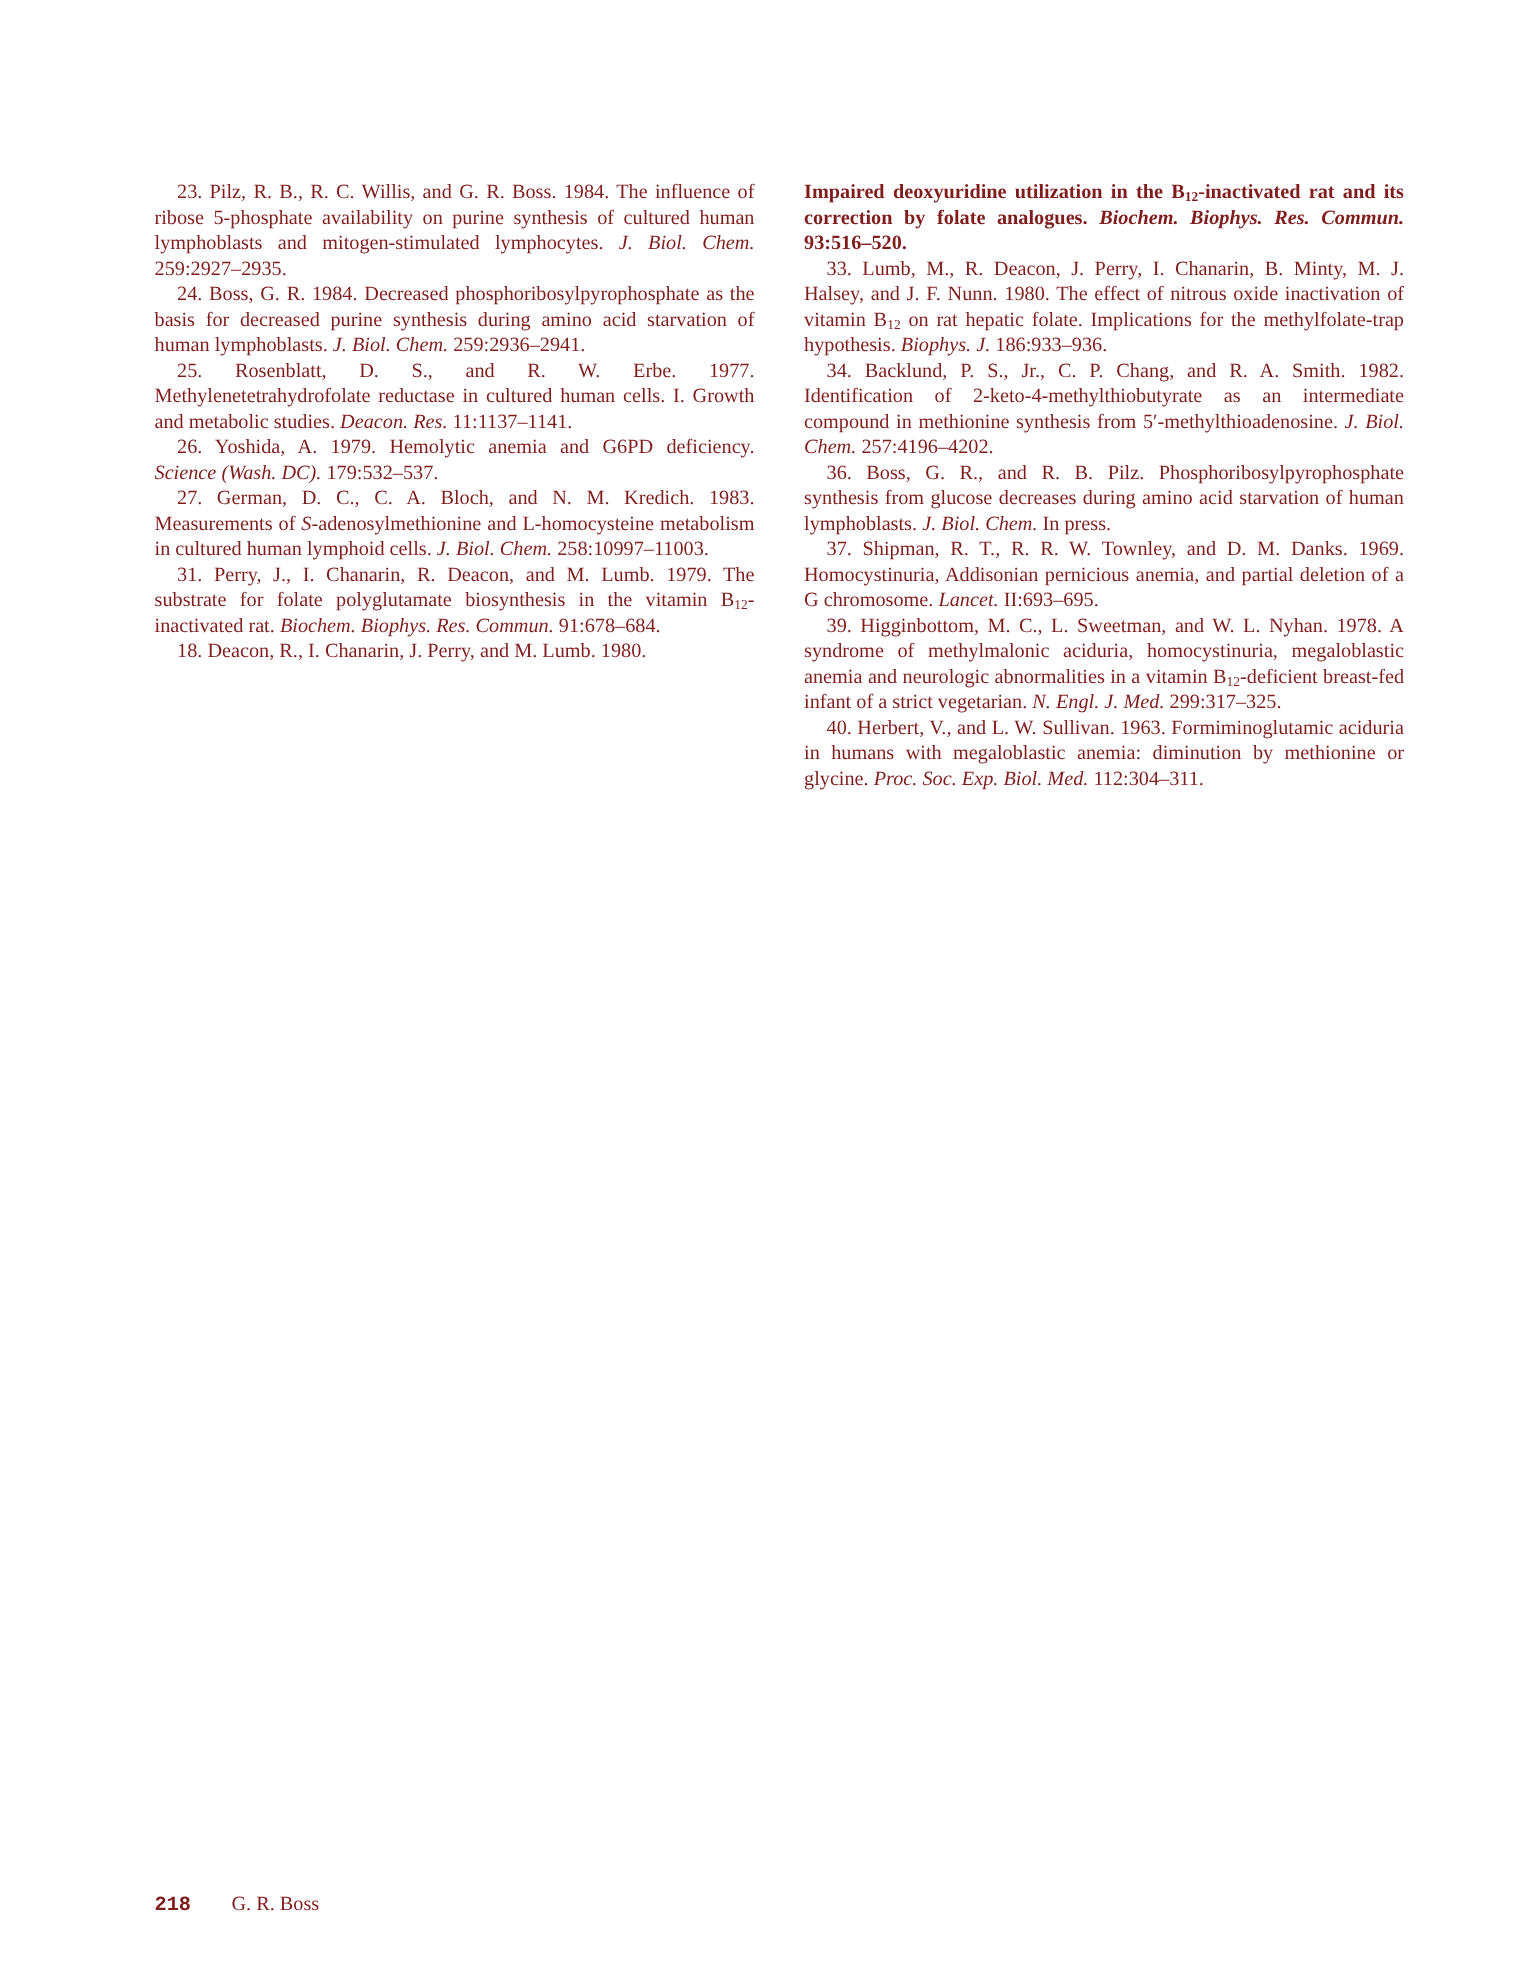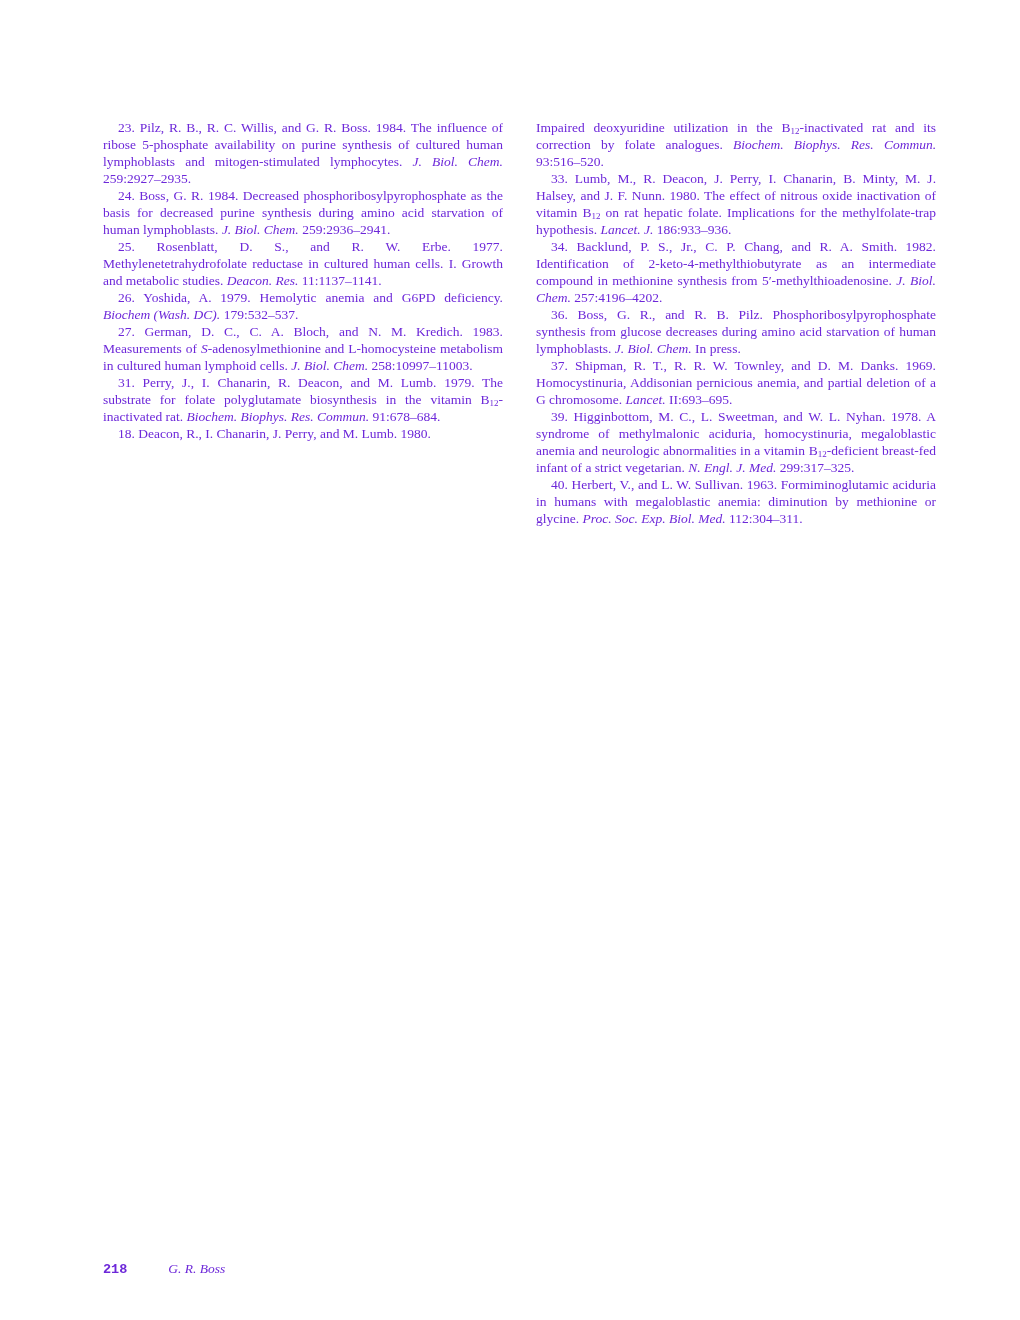--- a/index.html
+++ b/index.html
@@ -6,21 +6,21 @@
     margin: 0;
     padding: 0;
     background: #e8e8e8;
   }
   .page {
     position: relative;
     width: 1020px;
     height: 1320px;
     margin: 0 auto;
     background: #ffffff;
-    color: #6d28d9;
+    color: #7f1d1d;
     font-family: "Liberation Serif", "DejaVu Serif", serif;
     overflow: hidden;
   }
   .text-block {
     position: absolute;
     top: 119px;
     left: 103px;
     width: 833px;
     display: flex;
     gap: 33px;
@@ -30,20 +30,21 @@
     font-size: 13.5px;
     line-height: 17px;
     text-align: justify;
   }
   .ref {
     margin: 0;
     text-indent: 15px;
   }
   .ref.no-indent {
     text-indent: 0;
+    font-weight: bold;
   }
   .ref em {
     font-style: italic;
   }
   .ref sub {
     font-size: 9px;
     line-height: 0;
     vertical-align: -2px;
   }
   .page-footer {
@@ -51,42 +52,41 @@
     left: 103px;
     top: 1260px;
     font-size: 13.5px;
     line-height: 17px;
   }
   .folio {
     font-weight: 700;
     font-family: Liberation Mono, monospace;
   }
   .running-head {
-    font-style: italic;
-    margin-left: 41px;
+    margin-left: 27px;
   }
 </style>
 </head>
 <body>
 
 <div class="page">
 
   <main class="text-block">
     <div class="column" id="col-left">
         <p class="ref">23. Pilz, R. B., R. C. Willis, and G. R. Boss. 1984. The influence of ribose 5-phosphate availability on purine synthesis of cultured human lymphoblasts and mitogen-stimulated lymphocytes. <em>J. Biol. Chem.</em> 259:2927–2935.</p>
         <p class="ref">24. Boss, G. R. 1984. Decreased phosphoribosylpyrophosphate as the basis for decreased purine synthesis during amino acid starvation of human lymphoblasts. <em>J. Biol. Chem.</em> 259:2936–2941.</p>
         <p class="ref">25. Rosenblatt, D. S., and R. W. Erbe. 1977. Methylenetetrahydrofolate reductase in cultured human cells. I. Growth and metabolic studies. <em>Deacon. Res.</em> 11:1137–1141.</p>
-        <p class="ref">26. Yoshida, A. 1979. Hemolytic anemia and G6PD deficiency. <em>Biochem (Wash. DC).</em> 179:532–537.</p>
+        <p class="ref">26. Yoshida, A. 1979. Hemolytic anemia and G6PD deficiency. <em>Science (Wash. DC).</em> 179:532–537.</p>
         <p class="ref">27. German, D. C., C. A. Bloch, and N. M. Kredich. 1983. Measurements of <em>S</em>-adenosylmethionine and L-homocysteine metabolism in cultured human lymphoid cells. <em>J. Biol. Chem.</em> 258:10997–11003.</p>
         <p class="ref">31. Perry, J., I. Chanarin, R. Deacon, and M. Lumb. 1979. The substrate for folate polyglutamate biosynthesis in the vitamin B<sub>12</sub>-inactivated rat. <em>Biochem. Biophys. Res. Commun.</em> 91:678–684.</p>
         <p class="ref">18. Deacon, R., I. Chanarin, J. Perry, and M. Lumb. 1980.</p>
       </div>
     <div class="column" id="col-right">
         <p class="ref no-indent">Impaired deoxyuridine utilization in the B<sub>12</sub>-inactivated rat and its correction by folate analogues. <em>Biochem. Biophys. Res. Commun.</em> 93:516–520.</p>
-        <p class="ref">33. Lumb, M., R. Deacon, J. Perry, I. Chanarin, B. Minty, M. J. Halsey, and J. F. Nunn. 1980. The effect of nitrous oxide inactivation of vitamin B<sub>12</sub> on rat hepatic folate. Implications for the methylfolate-trap hypothesis. <em>Lancet. J.</em> 186:933–936.</p>
+        <p class="ref">33. Lumb, M., R. Deacon, J. Perry, I. Chanarin, B. Minty, M. J. Halsey, and J. F. Nunn. 1980. The effect of nitrous oxide inactivation of vitamin B<sub>12</sub> on rat hepatic folate. Implications for the methylfolate-trap hypothesis. <em>Biophys. J.</em> 186:933–936.</p>
         <p class="ref">34. Backlund, P. S., Jr., C. P. Chang, and R. A. Smith. 1982. Identification of 2-keto-4-methylthiobutyrate as an intermediate compound in methionine synthesis from 5′-methylthioadenosine. <em>J. Biol. Chem.</em> 257:4196–4202.</p>
         <p class="ref">36. Boss, G. R., and R. B. Pilz. Phosphoribosylpyrophosphate synthesis from glucose decreases during amino acid starvation of human lymphoblasts. <em>J. Biol. Chem.</em> In press.</p>
         <p class="ref">37. Shipman, R. T., R. R. W. Townley, and D. M. Danks. 1969. Homocystinuria, Addisonian pernicious anemia, and partial deletion of a G chromosome. <em>Lancet.</em> II:693–695.</p>
         <p class="ref">39. Higginbottom, M. C., L. Sweetman, and W. L. Nyhan. 1978. A syndrome of methylmalonic aciduria, homocystinuria, megaloblastic anemia and neurologic abnormalities in a vitamin B<sub>12</sub>-deficient breast-fed infant of a strict vegetarian. <em>N. Engl. J. Med.</em> 299:317–325.</p>
         <p class="ref">40. Herbert, V., and L. W. Sullivan. 1963. Formiminoglutamic aciduria in humans with megaloblastic anemia: diminution by methionine or glycine. <em>Proc. Soc. Exp. Biol. Med.</em> 112:304–311.</p>
       </div>
   </main>
 
   <footer class="page-footer">
     <span class="folio">218</span><span class="running-head">G. R. Boss</span>

